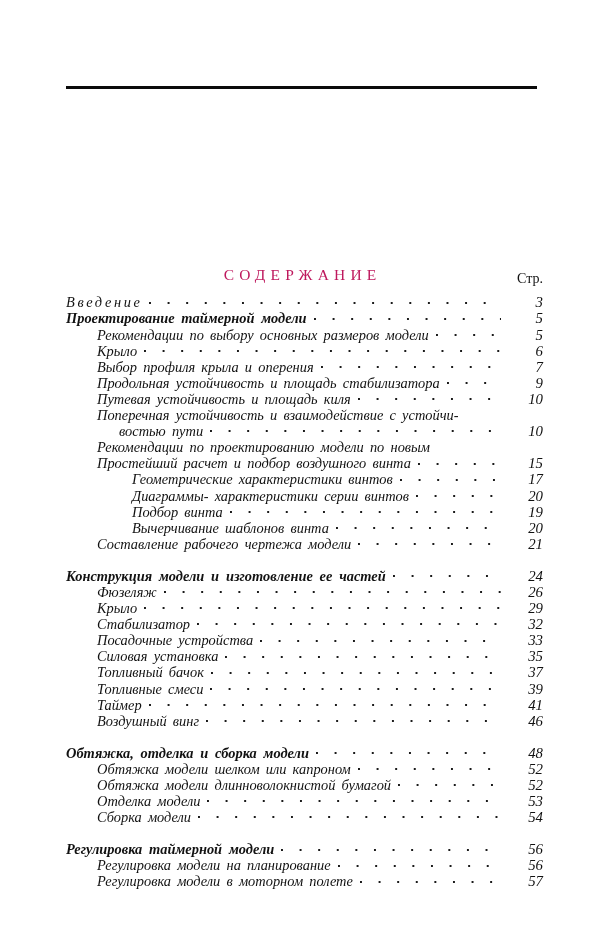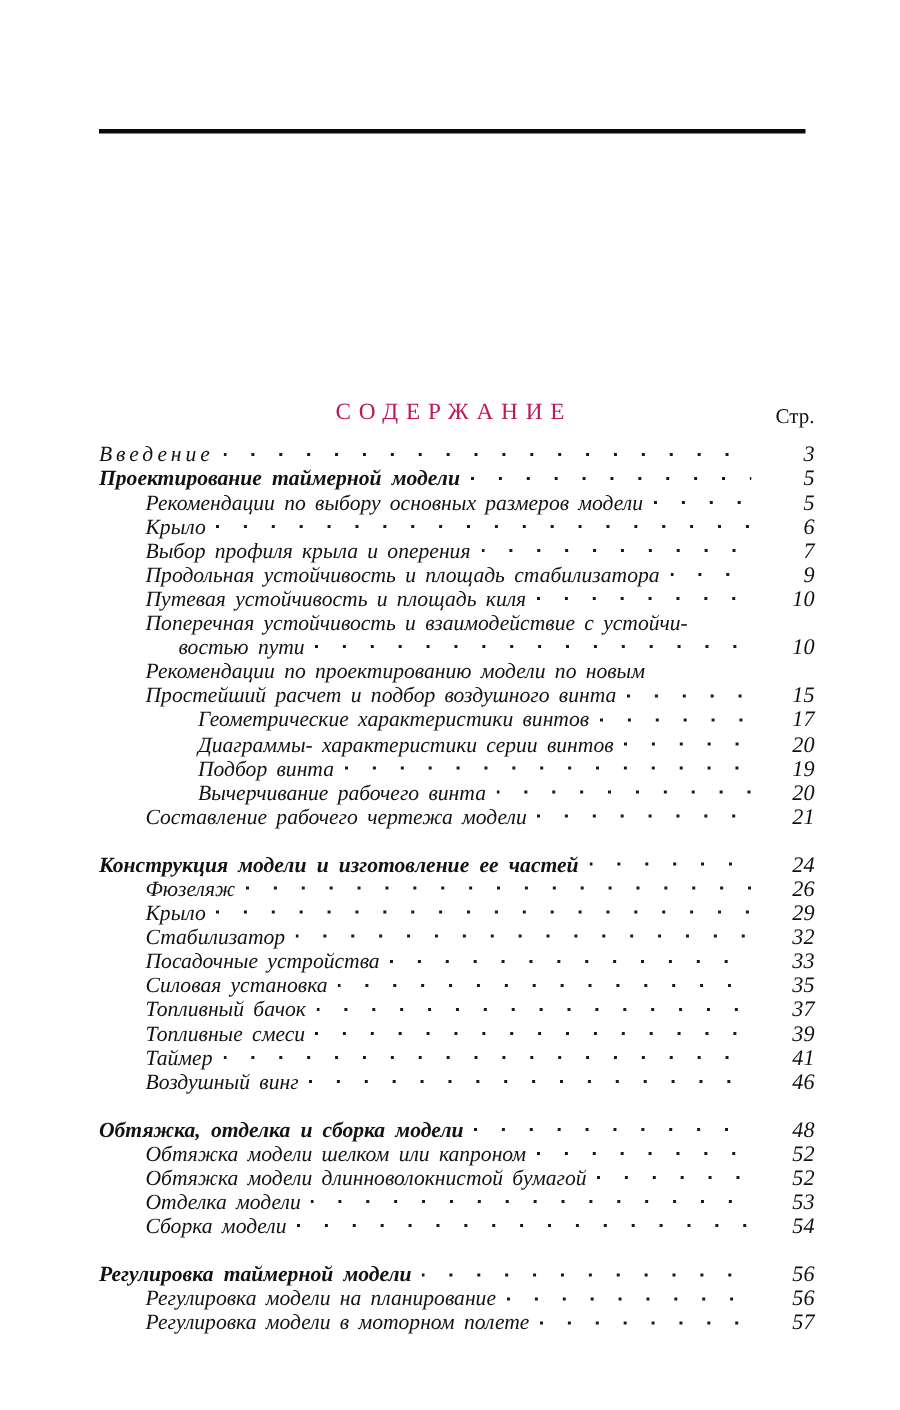--- a/index.html
+++ b/index.html
@@ -204,21 +204,21 @@
         <span class="label">Диаграммы- характеристики серии винтов</span>
         <span class="leader"></span>
         <span class="pageno">20</span>
       </div>
       <div class="entry lvl2 wordy">
         <span class="label">Подбор винта</span>
         <span class="leader"></span>
         <span class="pageno">19</span>
       </div>
       <div class="entry lvl2 wordy">
-        <span class="label">Вычерчивание рабочего винта</span>
+        <span class="label">Вычерчивание шаблонов винта</span>
         <span class="leader"></span>
         <span class="pageno">20</span>
       </div>
       <div class="entry lvl1 wordy">
         <span class="label">Составление рабочего чертежа модели</span>
         <span class="leader"></span>
         <span class="pageno">21</span>
       </div>
       <div class="entry lvl0 bold gap-before">
         <span class="label">Конструкция модели и изготовление ее частей</span>

